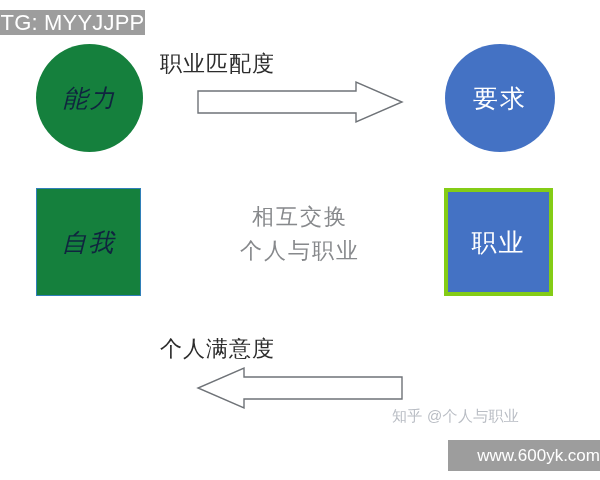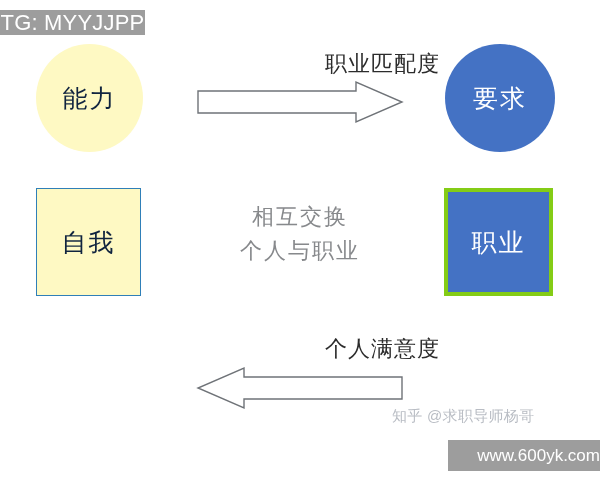--- a/index.html
+++ b/index.html
@@ -62,21 +62,21 @@
     justify-content: center;
     box-sizing: border-box;
     white-space: nowrap;
   }
   .node-label {
     font-size: 25px;
     letter-spacing: 2px;
     font-weight: 400;
   }
   .shape-circle { border-radius: 50%; }
-  .fill-cyan { background: #fef9c3; }
+  .fill-cyan { background: #15803d; font-style: italic; }
   .fill-blue { background: #4472c4; }
   .text-dark { color: #10243f; }
   .text-light { color: #ffffff; }
 
   .n-ability   { left: 36px;  top: 44px;  width: 107px; height: 108px; }
   .n-require   { left: 445px; top: 44px;  width: 110px; height: 108px; }
   .n-self      { left: 36px;  top: 188px; width: 105px; height: 108px;
                  border: 1px solid #2f7fb8; }
   .n-career    { left: 444px; top: 188px; width: 109px; height: 108px;
                  border: 4px solid #84cc16; }
@@ -90,21 +90,21 @@
     width: 208px;
     height: 44px;
   }
   .arrow-top    { top: 80px; }
   .arrow-bottom { top: 366px; }
   .arrow-wrap svg { display: block; width: 100%; height: 100%; }
 
   
   .edge-label {
     position: absolute;
-    text-align: right;
+    text-align: left;
     font-size: 22px;
     color: #2c2c2c;
     letter-spacing: 1px;
     white-space: nowrap;
   }
   .label-match   { left: 160px; top: 49px;  width: 280px; }
   .label-satisf  { left: 160px; top: 334px; width: 280px; }
 
   .center-text {
     position: absolute;
@@ -156,19 +156,19 @@
     <svg viewBox="0 0 208 44" preserveAspectRatio="none">
       <polygon points="206,11 48,11 48,2 2,22 48,42 48,33 206,33" fill="#ffffff" stroke="#6f7378" stroke-width="1.4" stroke-linejoin="miter"></polygon>
     </svg>
   </div>
 
   <div class="center-text">
     <div>相互交换</div>
     <div>个人与职业</div>
   </div>
 
-  <div class="zhihu-watermark">知乎 @求职导师杨哥</div>
+  <div class="zhihu-watermark">知乎 @个人与职业</div>
 
   <div class="tag-badge">TG: MYYJJPP</div>
 
   <div class="url-badge">www.600yk.com</div>
 
 </div>
 
 </body></html>

